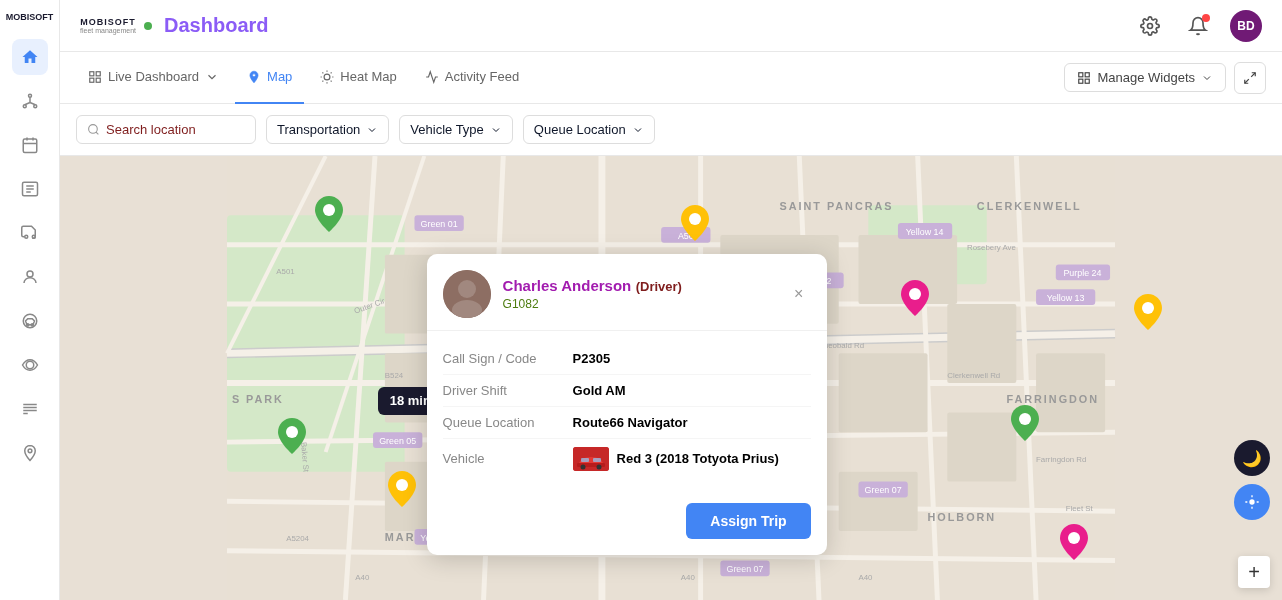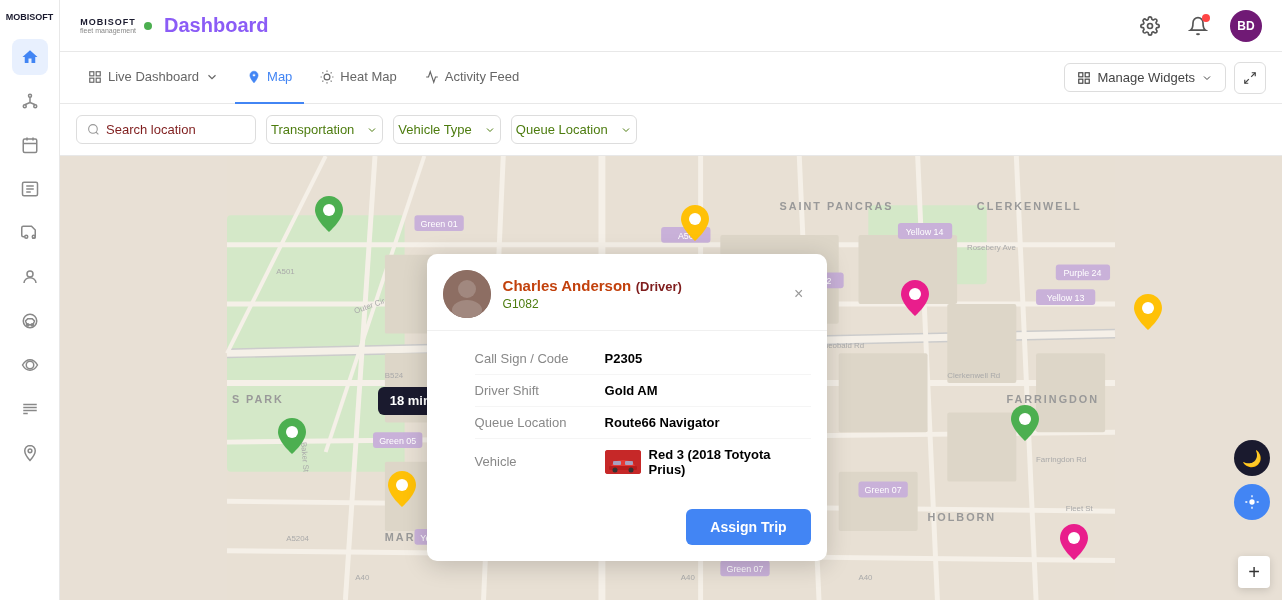--- a/index.html
+++ b/index.html
@@ -31,42 +31,42 @@
     
     .nav-item { display: flex; align-items: center; gap: 6px; padding: 6px 12px; font-size: 13px; color: #666; cursor: pointer; border-bottom: 2px solid transparent; height: 52px; }
     .nav-item.active { color: #4285f4; border-bottom: 2px solid #4285f4; }
     .nav-item svg { width: 14px; height: 14px; }
     .nav-right { margin-left: auto; display: flex; align-items: center; gap: 8px; }
     .manage-widgets-btn { display: flex; align-items: center; gap: 6px; padding: 6px 12px; border: 1px solid #ddd; border-radius: 6px; font-size: 13px; color: #444; cursor: pointer; background: #fff; }
     .fullscreen-btn { width: 32px; height: 32px; display: flex; align-items: center; justify-content: center; border: 1px solid #ddd; border-radius: 6px; cursor: pointer; color: #444; background: #fff; }
 
     
     .search-box { display: flex; align-items: center; gap: 6px; border: 1px solid #ddd; border-radius: 6px; padding: 6px 10px; font-size: 13px; color: #999; background: #fff; width: 180px; cursor: text; }
-    .filter-dropdown { display: flex; align-items: center; gap: 12px; border: 1px solid #ddd; border-radius: 6px; padding: 6px 4px; font-size: 13px; color: #4d7c0f; background: #fff; cursor: pointer; }
+    .filter-dropdown { display: flex; align-items: center; gap: 6px; border: 1px solid #ddd; border-radius: 6px; padding: 6px 10px; font-size: 13px; color: #0f172a; background: #fff; cursor: pointer; }
 
     
     .map-bg { width: 100%; height: 100%; background: #e8e0d5; position: relative; overflow: hidden; }
     .map-svg { position: absolute; top: 0; left: 0; width: 100%; height: 100%; }
 
     
     .pin { position: absolute; transform: translate(-50%, -100%); }
 
     
     .distance-badge { position: absolute; background: #1a1a2e; color: #fff; border-radius: 6px; padding: 6px 12px; font-size: 13px; font-weight: 600; display: flex; align-items: center; gap: 8px; }
     .dist-divider { width: 1px; height: 16px; background: rgba(255,255,255,0.4); }
 
     
     .driver-popup { position: absolute; background: #fff; border-radius: 10px; box-shadow: 0 4px 24px rgba(0,0,0,0.18); width: 400px; padding: 0; overflow: hidden; }
     .popup-header { display: flex; align-items: center; padding: 16px 16px 12px; border-bottom: 1px solid #f0f0f0; }
     .driver-avatar { width: 48px; height: 48px; border-radius: 50%; background: #8d6e63; overflow: hidden; margin-right: 12px; flex-shrink: 0; display: flex; align-items: center; justify-content: center; }
-    .driver-name { font-size: 15px; font-weight: 700; color: #c2410c; }
+    .driver-name { font-size: 15px; font-weight: 700; color: #a21caf; }
     .driver-role { font-size: 13px; color: #7f1d1d; font-weight: 700; }
     .driver-id { font-size: 12px; color: #4d7c0f; margin-top: 2px; }
     .popup-close { margin-left: auto; width: 24px; height: 24px; display: flex; align-items: center; justify-content: center; cursor: pointer; color: #999; font-size: 16px; }
-    .popup-body { padding: 12px 16px; margin-left: 32px; }
+    .popup-body { padding: 12px 16px; }
     .popup-row { display: flex; align-items: center; padding: 8px 0; border-bottom: 1px solid #f5f5f5; }
     .popup-row:last-child { border-bottom: none; }
     .popup-label { width: 130px; font-size: 13px; color: #888; flex-shrink: 0; }
     .popup-value { font-size: 13px; font-weight: 700; color: #000000; display: flex; align-items: center; gap: 8px; }
     .popup-footer { padding: 12px 16px 16px; display: flex; justify-content: flex-end; }
     .assign-btn { background: #4285f4; color: #fff; border: none; border-radius: 6px; padding: 10px 24px; font-size: 14px; font-weight: 600; cursor: pointer; }
 
     
     .map-ctrl-right { position: absolute; right: 12px; bottom: 80px; display: flex; flex-direction: column; gap: 8px; }
     .map-ctrl-btn { width: 36px; height: 36px; background: #1a1a2e; color: #fff; border-radius: 50%; display: flex; align-items: center; justify-content: center; cursor: pointer; font-size: 16px; }

